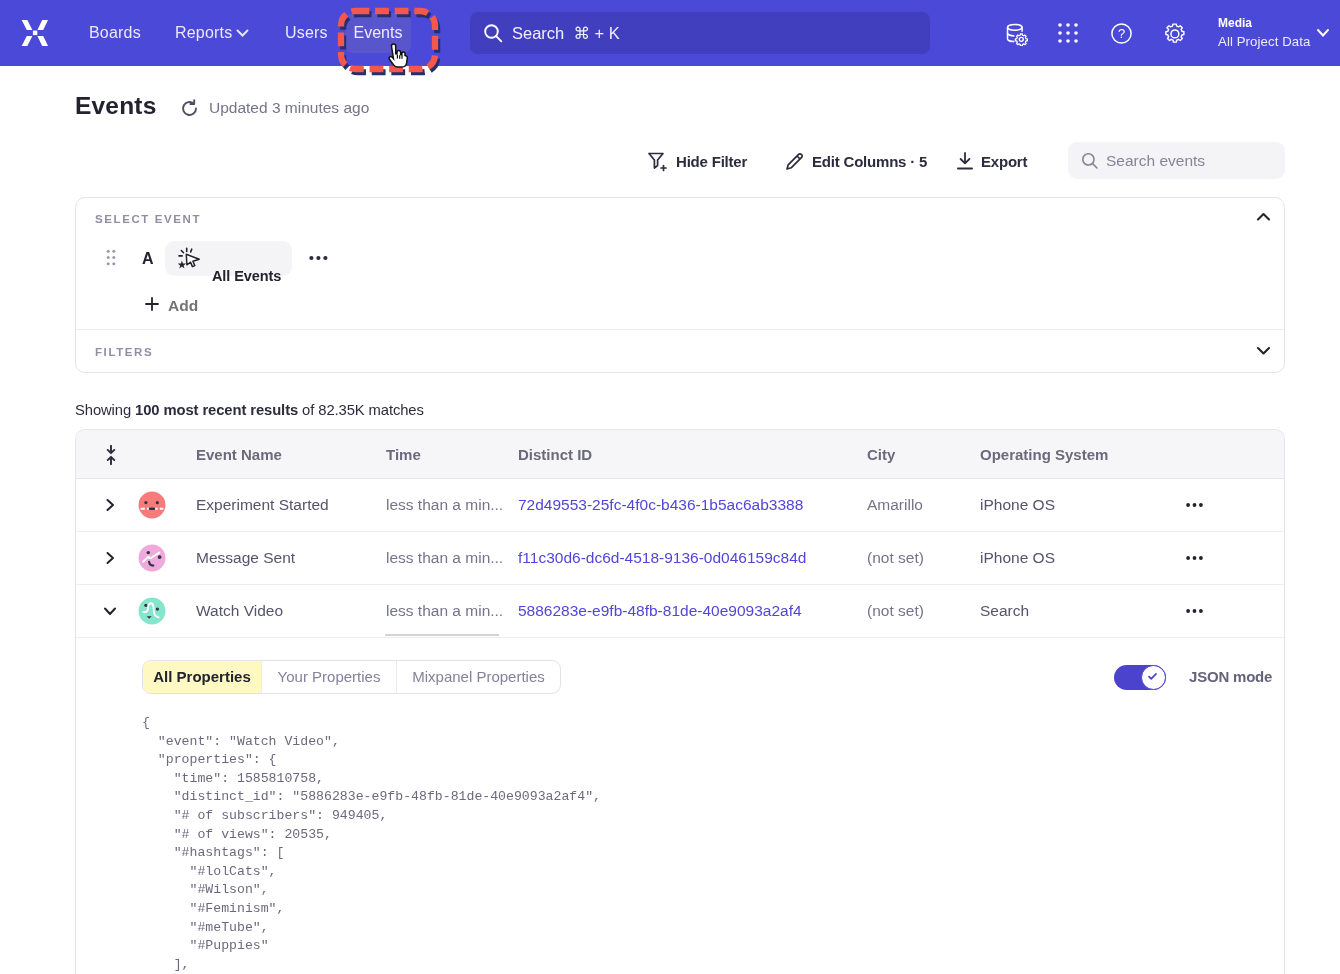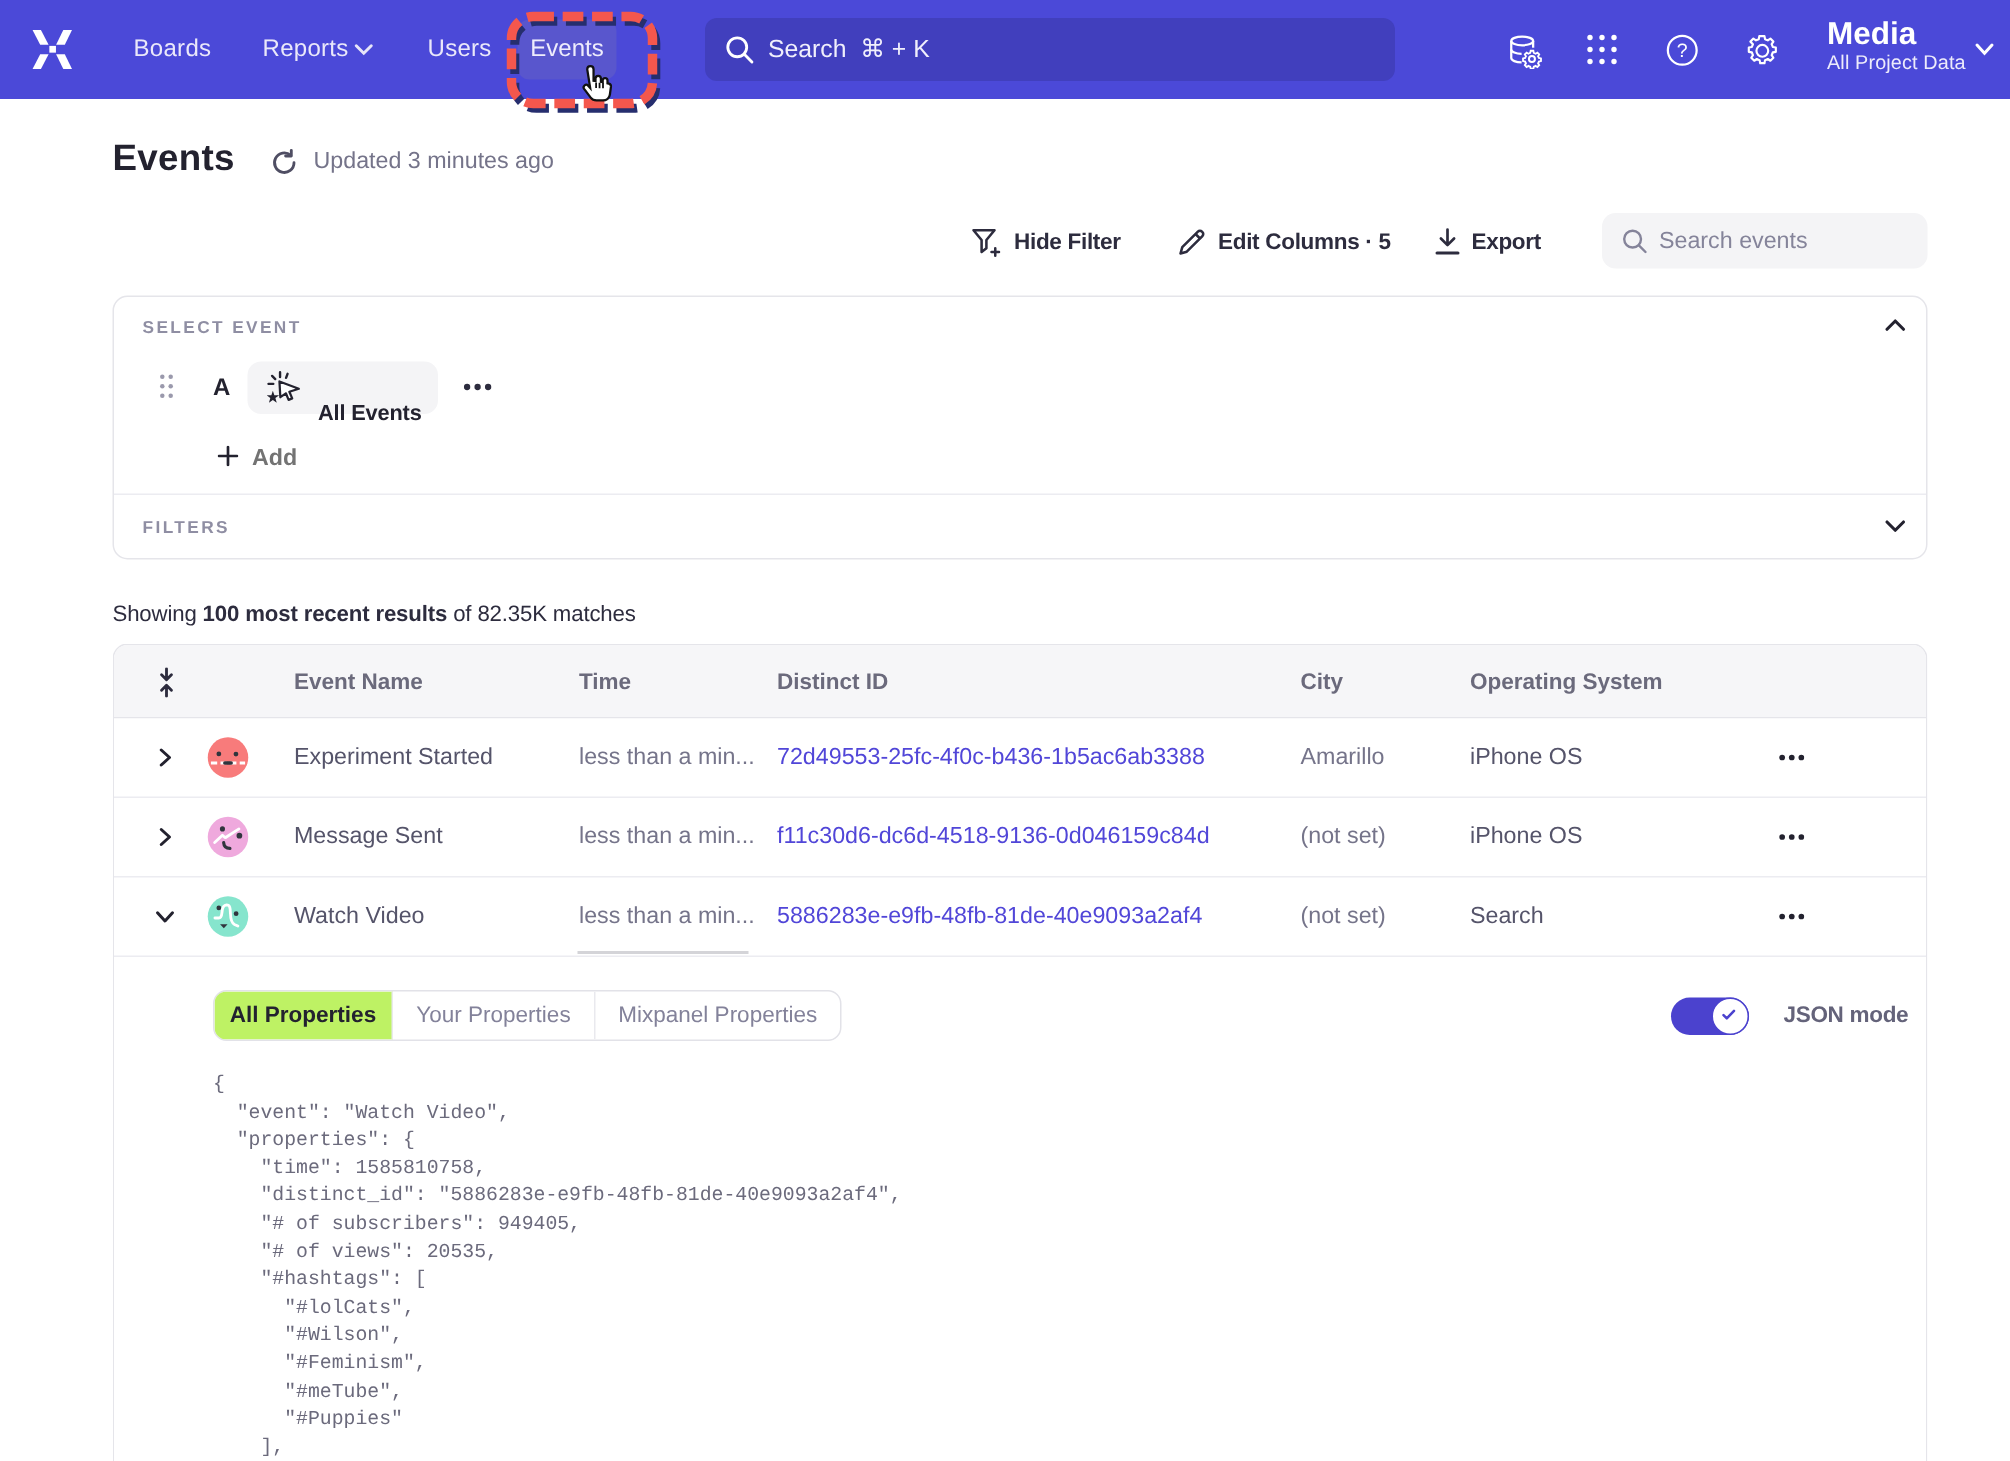--- a/index.html
+++ b/index.html
@@ -13,21 +13,21 @@
 .navlink { position:absolute; top:0; height:66px; line-height:66px; color:#eae8fa;
   font-size:16px; font-weight:400; letter-spacing:0.2px; }
 #ev-pill { position:absolute; left:345px; top:13px; width:66px; height:40px;
   background:#5956cd; border-radius:8px; color:#eeecfc; font-size:16px; font-weight:400;
   text-align:center; line-height:40px; }
 #searchbox { position:absolute; left:470px; top:12px; width:460px; height:42px;
   background:#413fbd; border-radius:8px; color:#fff; }
 #searchbox .stext { position:absolute; left:42px; top:0; line-height:42px; font-size:16.5px; color:#f0effc; }
 .navicon { position:absolute; top:22px; }
 #media-blk { position:absolute; left:1218px; top:14px; text-align:left; color:#fff; }
-#media-blk .m1 { font-size:21px; font-weight:700; line-height:18px; }
+#media-blk .m1 { font-size:12px; font-weight:700; line-height:18px; }
 #media-blk .m2 { font-size:13.2px; font-weight:400; line-height:19px; color:#edebfb; letter-spacing:0.1px; }
 
 
 #h1row { position:absolute; left:75px; top:90px; }
 #h1row h1 { font-size:24.5px; font-weight:700; color:#23222f; letter-spacing:0.2px; margin-top:2px; }
 #updated { position:absolute; left:134px; top:9px; font-size:15.5px; color:#75748a; white-space:nowrap; }
 
 
 #dateseg { position:absolute; left:75px; top:143px; width:521px; height:36px; border:1px solid #e5e5ea;
   border-radius:9px; display:flex; background:#fff; overflow:hidden; }
@@ -63,21 +63,21 @@
 .tcell { position:absolute; top:0; line-height:52px; font-size:15.5px; color:#55546a; white-space:nowrap; }
 .link { color:#5146d8; }
 .gray { color:#75748a; }
 
 
 #tabs { position:absolute; left:66px; top:230px; height:34px; border:1px solid #e2e2e8;
   border-radius:9px; display:flex; overflow:hidden; background:#fff; }
 #tabs .tab { flex:none; height:32px; line-height:32px; text-align:center; font-size:15px; color:#83829a;
   border-right:1px solid #e9e9ee; }
 #tabs .tab:last-child { border-right:none; }
-#tabs .sel { background:#bef264; color:#23222f; font-weight:700; }
+#tabs .sel { background:#fef9c3; color:#23222f; font-weight:700; }
 #toggle { position:absolute; left:1038px; top:235px; width:52px; height:25px;
   background:#4b42ce; border-radius:13px; }
 #toggle .knob { position:absolute; right:0px; top:0px; width:25px; height:25px; background:#fff;
   border-radius:50%; border:1.5px solid #4b42ce; }
 #jsonmode { position:absolute; left:1113px; top:238px; font-size:15px; font-weight:700; color:#64637a; letter-spacing:-0.2px; }
 #json { position:absolute; left:66px; top:284px; font-family:"Liberation Mono", monospace;
   font-size:13.2px; line-height:18.6px; color:#6b6a7c; white-space:pre; }
 </style>
 </head>
 <body>

